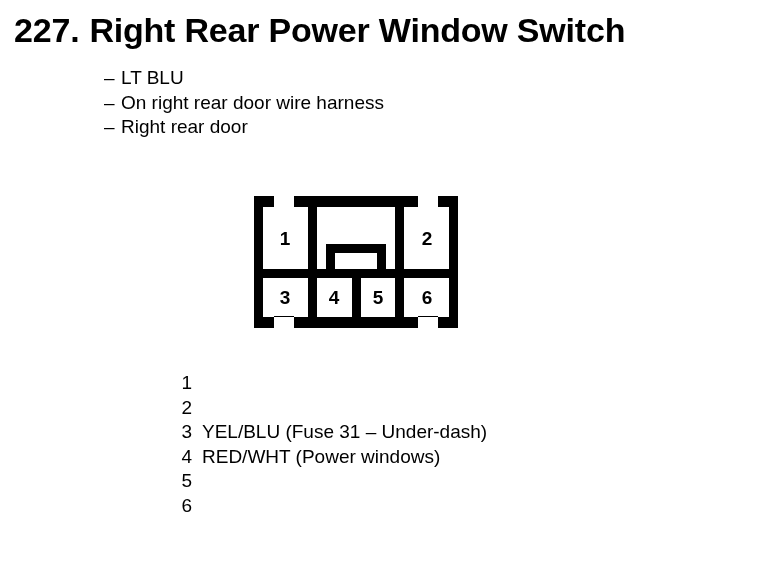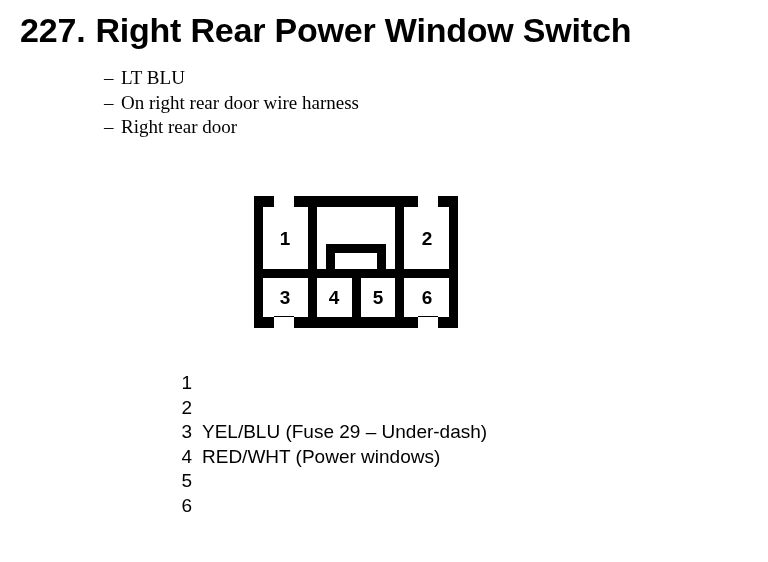--- a/index.html
+++ b/index.html
@@ -17,21 +17,21 @@
   }
 
   #page {
     position: absolute;
     inset: 0;
   }
 
   
   .title {
     position: absolute;
-    left: 20px;
+    left: 14px;
     top: 13px;
     font-size: 34px;
     font-weight: bold;
     letter-spacing: -0.2px;
     white-space: nowrap;
     line-height: 1;
   }
   .title .num {
     margin-right: 10px;
   }
@@ -40,21 +40,20 @@
   .attr-list {
     position: absolute;
     left: 104px;
     top: 66px;
     font-size: 19px;
     line-height: 24.5px;
   }
   .attr-row {
     white-space: nowrap;
     display: block;
-    font-family: Liberation Serif, serif;
   }
   .attr-dash {
     display: inline-block;
     width: 17px;
   }
 
   
   .connector-wrap {
     position: absolute;
     left: 240px;
@@ -159,21 +158,21 @@
 
   <div class="pin-legend">
     <div class="pin-line">
       <span class="pin-idx">1</span>
     </div>
     <div class="pin-line">
       <span class="pin-idx">2</span>
     </div>
     <div class="pin-line">
       <span class="pin-idx">3</span>
-      <span>YEL/BLU (Fuse 29 – Under-dash)</span>
+      <span>YEL/BLU (Fuse 31 – Under-dash)</span>
     </div>
     <div class="pin-line">
       <span class="pin-idx">4</span>
       <span>RED/WHT (Power windows)</span>
     </div>
     <div class="pin-line">
       <span class="pin-idx">5</span>
     </div>
     <div class="pin-line">
       <span class="pin-idx">6</span>

